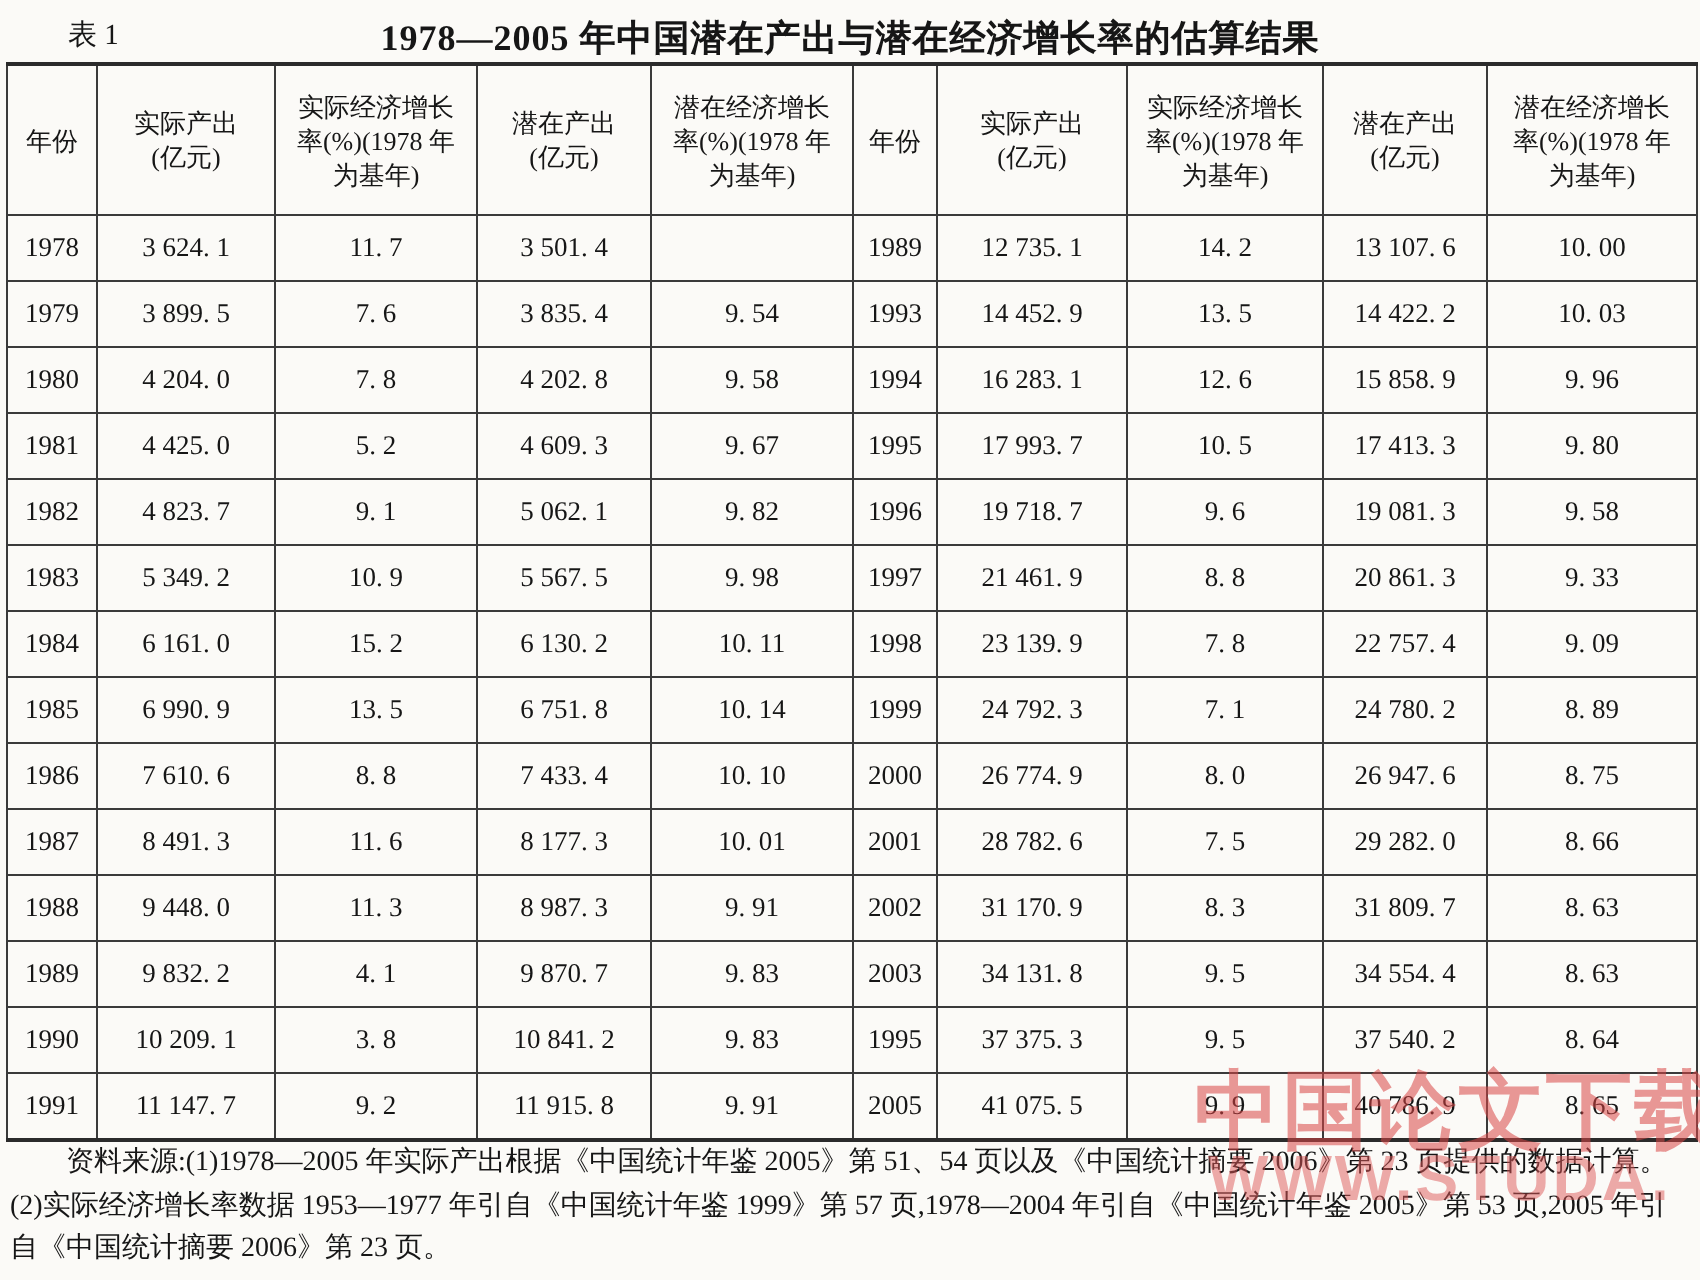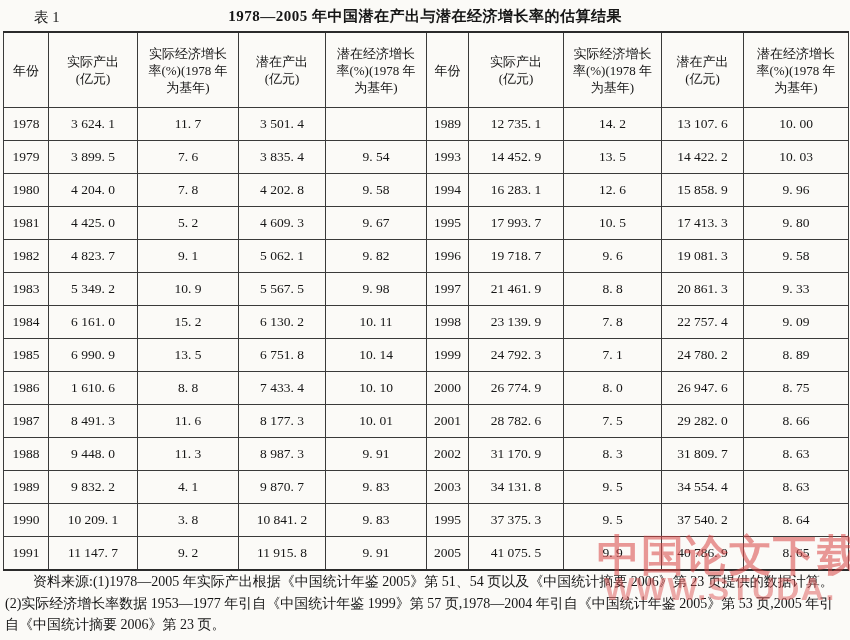--- a/index.html
+++ b/index.html
@@ -22,21 +22,21 @@
   }
   .table-label {
     position: absolute;
     left: 34px; top: 4px;
     font-size: 14.5px;
   }
   .page-title {
     position: absolute;
     left: 0; right: 0; top: 3px;
     text-align: center;
-    font-size: 15px;
+    font-size: 18px;
     font-weight: bold;
     letter-spacing: 0.5px;
   }
   table.est {
     position: absolute;
     top: 31px; left: 3px;
     width: 845px;
     border-collapse: collapse;
     table-layout: fixed;
     border-top: 2px solid #2b2b2b;
@@ -231,21 +231,21 @@
           <td>6 751. 8</td>
           <td>10. 14</td>
           <td>1999</td>
           <td>24 792. 3</td>
           <td>7. 1</td>
           <td>24 780. 2</td>
           <td>8. 89</td>
         </tr>
         <tr>
           <td>1986</td>
-          <td>1 610. 6</td>
+          <td>7 610. 6</td>
           <td>8. 8</td>
           <td>7 433. 4</td>
           <td>10. 10</td>
           <td>2000</td>
           <td>26 774. 9</td>
           <td>8. 0</td>
           <td>26 947. 6</td>
           <td>8. 75</td>
         </tr>
         <tr>

